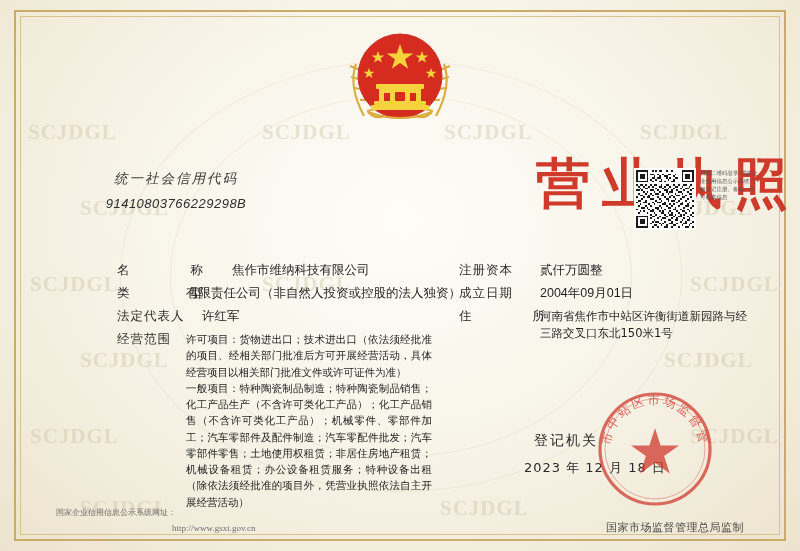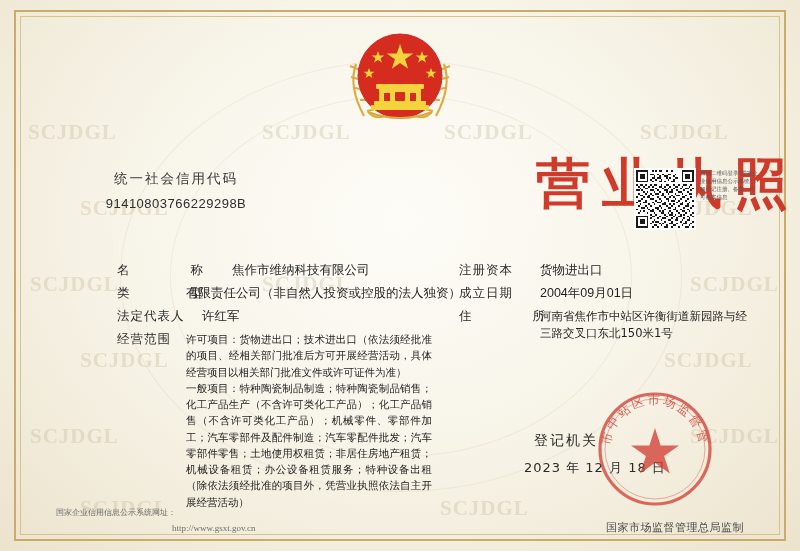--- a/index.html
+++ b/index.html
@@ -88,20 +88,21 @@
     text-indent: 12px;
   }
 
   
   .code-block {
     position: absolute;
     left: 86px;
     top: 170px;
     width: 180px;
     text-align: center;
+    font-style: italic;
   }
   .code-label {
     font-size: 13.5px;
     color: #3a3a3a;
     letter-spacing: 2px;
     font-family: "DejaVu Sans", sans-serif;
   }
   .code-value {
     margin-top: 8px;
     font-size: 13px;
@@ -582,21 +583,21 @@
     <div class="fv val-type">有限责任公司（非自然人投资或控股的法人独资）</div>
 
     <div class="fl lbl-rep">法定代表人</div>
     <div class="fv val-rep">许红军</div>
 
     <div class="fl lbl-scope">经营范围</div>
     <div class="fv val-scope" style="white-space:pre-line;">许可项目：货物进出口；技术进出口（依法须经批准的项目、经相关部门批准后方可开展经营活动，具体经营项目以相关部门批准文件或许可证件为准）
 一般项目：特种陶瓷制品制造；特种陶瓷制品销售；化工产品生产（不含许可类化工产品）；化工产品销售（不含许可类化工产品）；机械零件、零部件加工；汽车零部件及配件制造；汽车零配件批发；汽车零部件零售；土地使用权租赁；非居住房地产租赁；机械设备租赁；办公设备租赁服务；特种设备出租（除依法须经批准的项目外，凭营业执照依法自主开展经营活动）</div>
 
     <div class="fl lbl-cap">注册资本</div>
-    <div class="fv val-cap">货物进出口</div>
+    <div class="fv val-cap">贰仟万圆整</div>
 
     <div class="fl lbl-date">成立日期</div>
     <div class="fv val-date">2004年09月01日</div>
 
     <div class="fl lbl-addr">住　　所</div>
     <div class="fv val-addr">河南省焦作市中站区许衡街道新园路与经三路交叉口东北150米1号</div>
   </div>
 
   <div class="reg-auth">登记机关</div>
   <div class="reg-date">2023 年 12 月 18 日</div>

